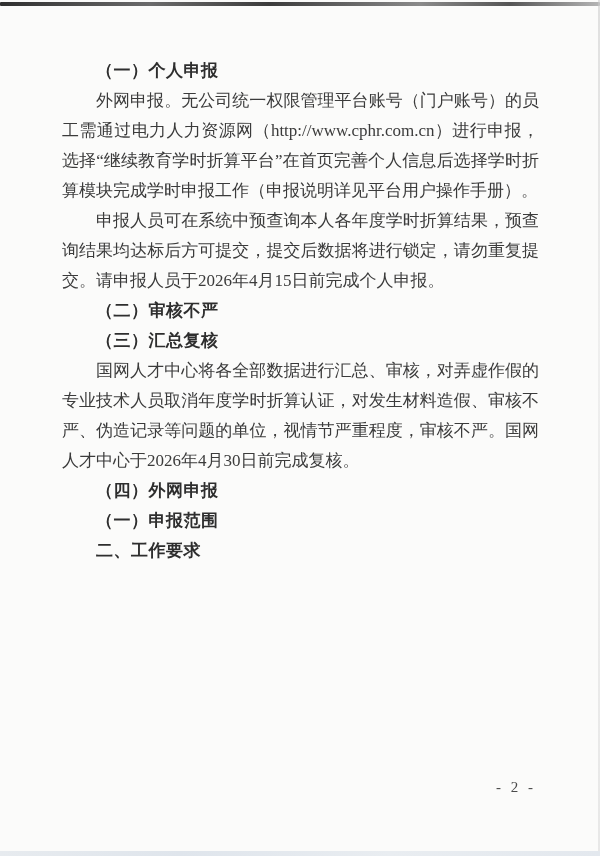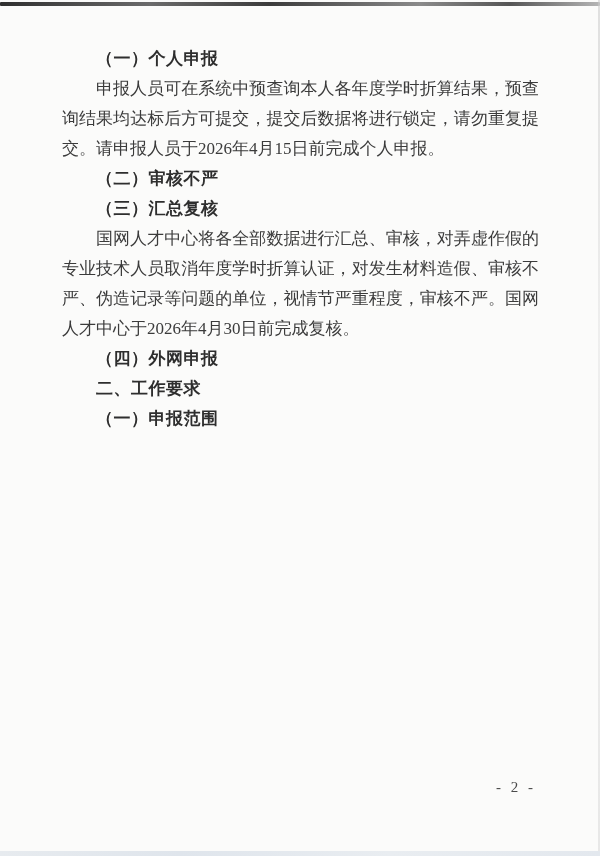--- a/index.html
+++ b/index.html
@@ -38,21 +38,21 @@
     position: absolute;
     bottom: 0;
     left: 0;
     width: 100%;
     height: 5px;
     background: linear-gradient(90deg, #e7ebef, #dfe5ec 30%, #e9edf1 65%, #e3e8ee);
   }
   
   .content {
     position: absolute;
-    top: 44px;
+    top: 56px;
     left: 62px;
     width: 477px;
   }
   .doc-section {
     margin: 0;
   }
   .section-heading {
     margin: 0;
     font-size: 17px;
     line-height: 30px;
@@ -82,38 +82,39 @@
 </head>
 <body>
 
 <div class="scan-edge-top"></div>
 <div class="scan-edge-right"></div>
 <div class="scan-edge-bottom"></div>
 
 <div class="content" id="sections-container">
   <section class="doc-section">
     <h3 class="section-heading">（一）个人申报</h3>
+  <p class="doc-paragraph">外网申报。无公司统一权限管理平台账号（门户账号）的员工需通过电力人力资源网（http://www.cphr.com.cn）进行申报，选择“继续教育学时折算平台”在首页完善个人信息后选择学时折算模块完成学时申报工作（申报说明详见平台用户操作手册）。</p>
       <p class="doc-paragraph">申报人员可在系统中预查询本人各年度学时折算结果，预查询结果均达标后方可提交，提交后数据将进行锁定，请勿重复提交。请申报人员于2026年4月15日前完成个人申报。</p>
     </section>
 
   <section class="doc-section">
     <h3 class="section-heading">（二）审核不严</h3>
     </section>
 
   <section class="doc-section">
     <h3 class="section-heading">（三）汇总复核</h3>
   <p class="doc-paragraph">国网人才中心将各全部数据进行汇总、审核，对弄虚作假的专业技术人员取消年度学时折算认证，对发生材料造假、审核不严、伪造记录等问题的单位，视情节严重程度，审核不严。国网人才中心于2026年4月30日前完成复核。</p>
     </section>
 
   <section class="doc-section">
     <h3 class="section-heading">（四）外网申报</h3>
     </section>
 
   <section class="doc-section">
-    <h3 class="section-heading">二、工作要求</h3>
+    <h3 class="section-heading">（一）申报范围</h3>
   </section>
 
   <section class="doc-section">
-    <h3 class="section-heading">（一）申报范围</h3>
+    <h3 class="section-heading">二、工作要求</h3>
   </section>
 </div>
 
 <div class="page-number">- 2 -</div>
 
 </body></html>

